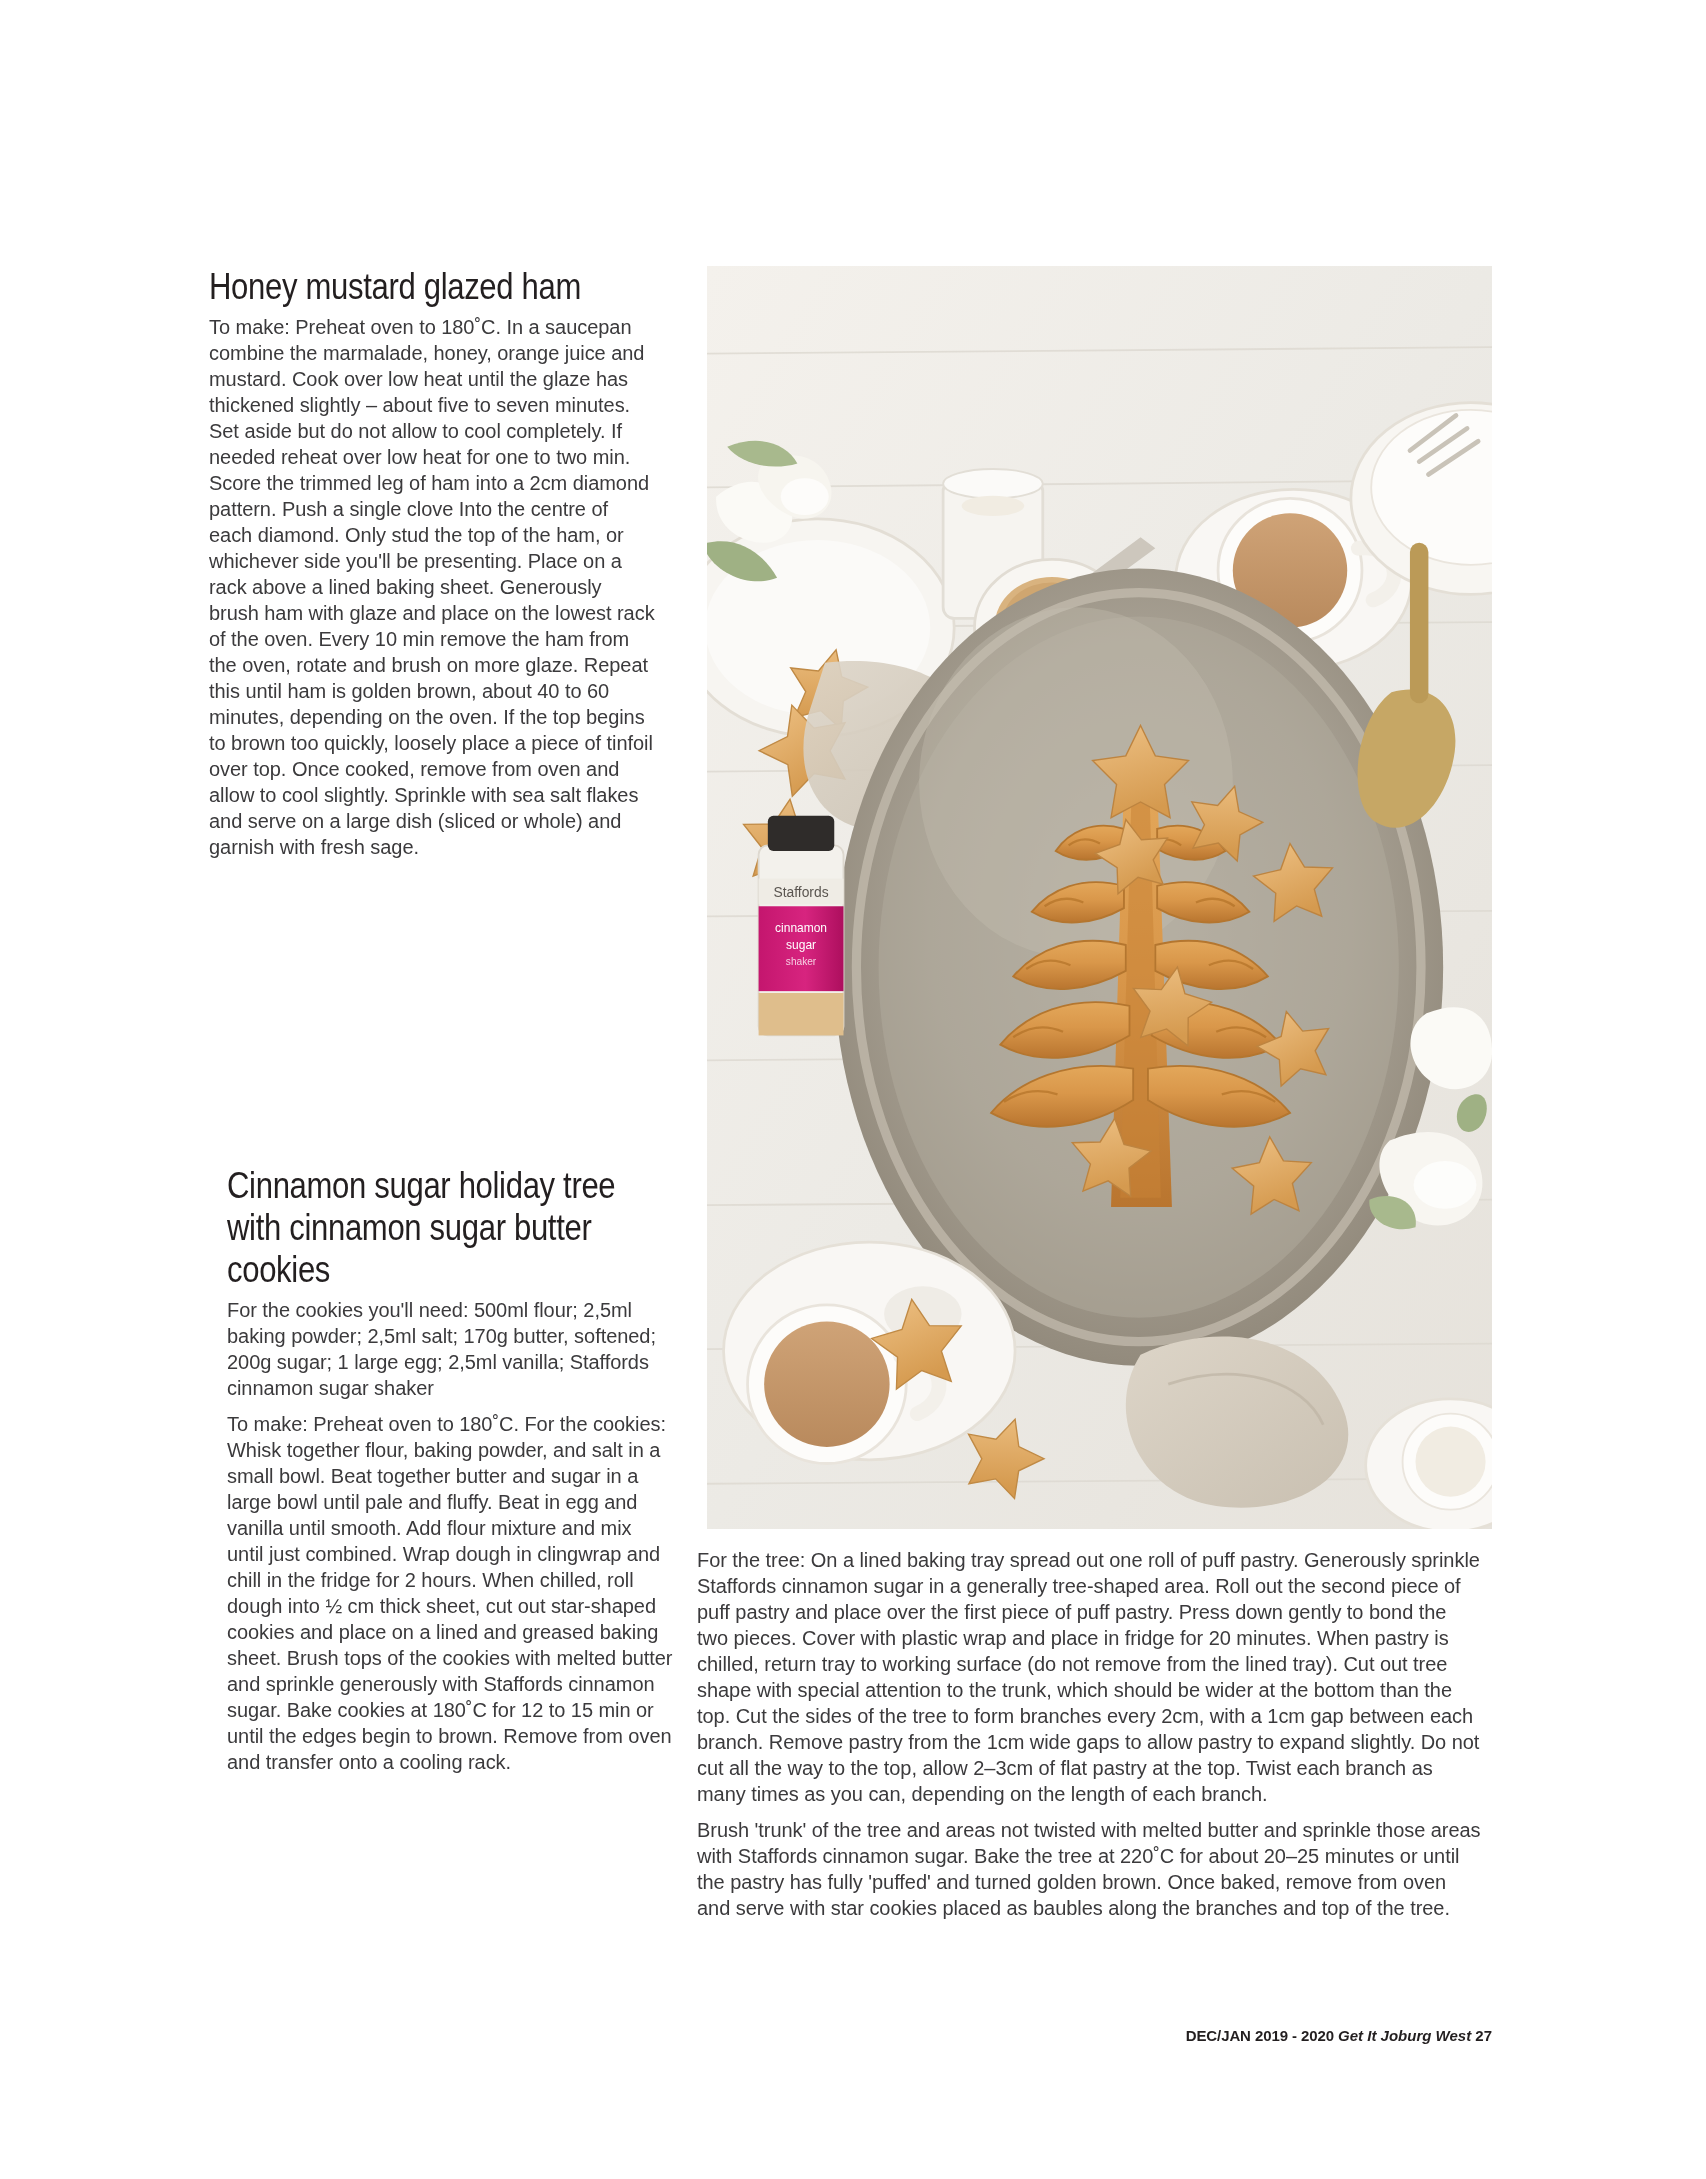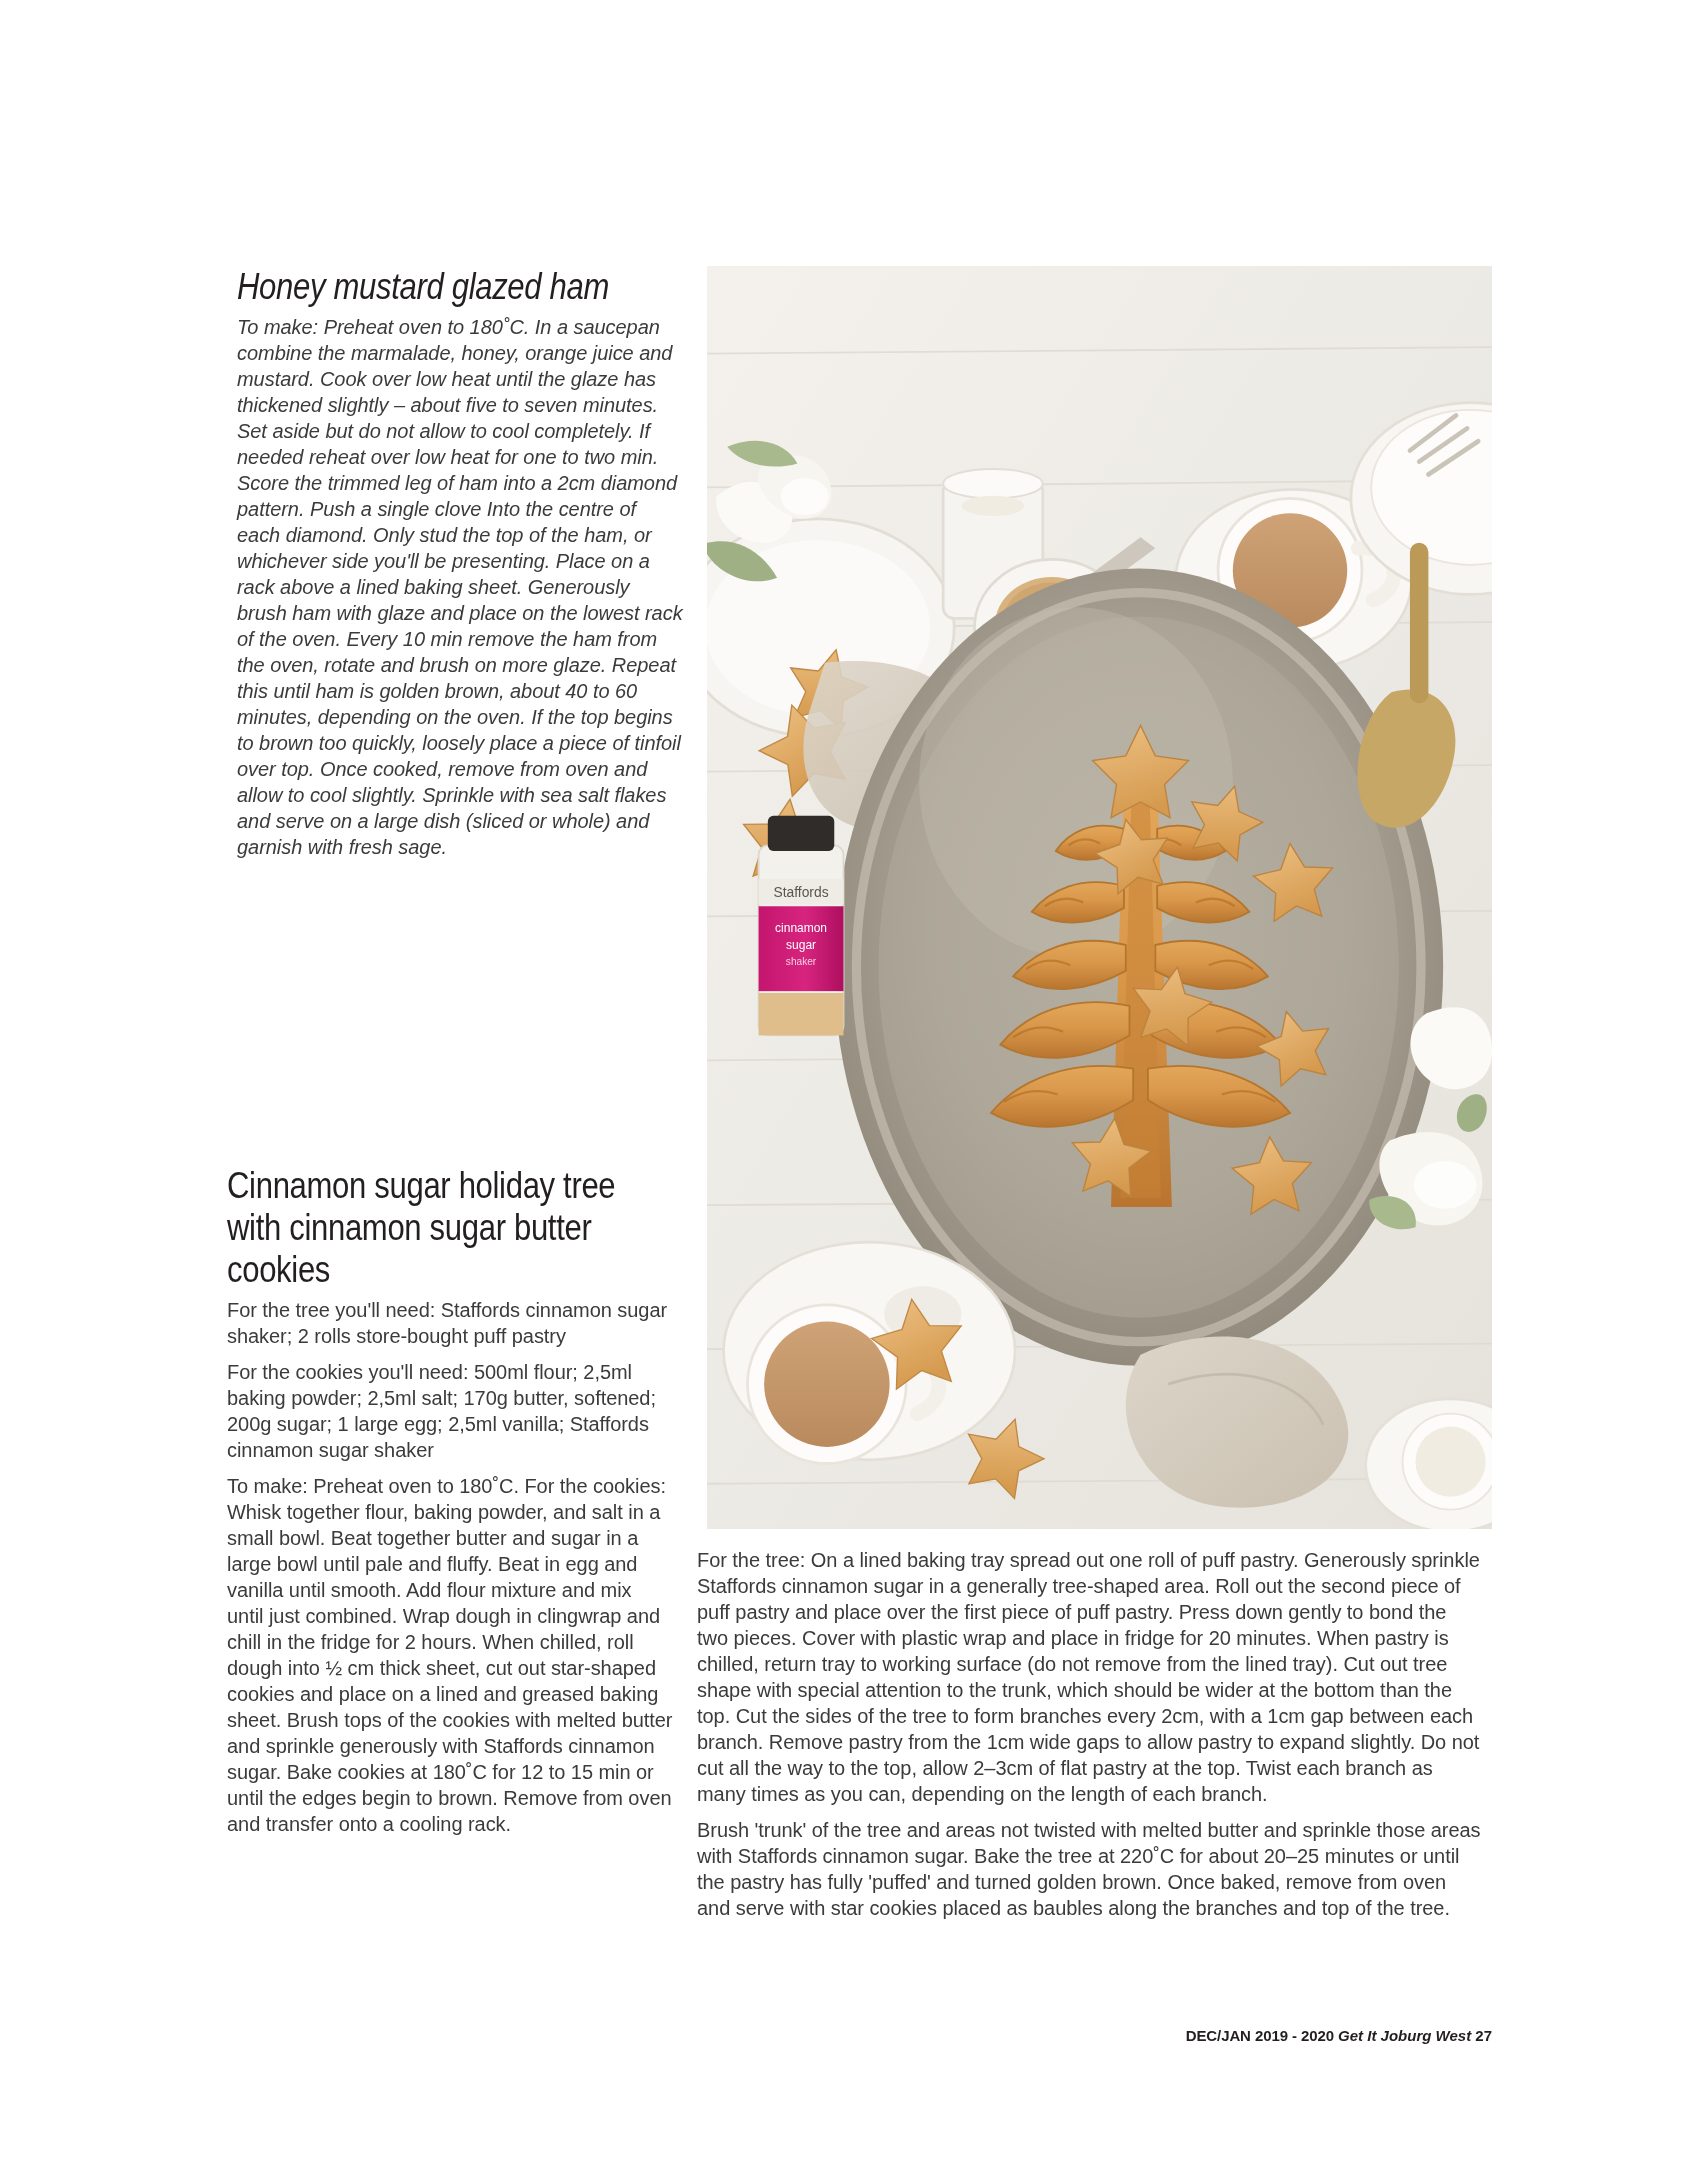--- a/index.html
+++ b/index.html
@@ -39,24 +39,23 @@
     color: #3b3a3c;
     margin: 0 0 10px 0;
     text-align: left;
     letter-spacing: -0.05px;
   }
   .body-par:last-child { margin-bottom: 0; }
 
   
   .col-left {
     position: absolute;
-    left: 237px;
+    left: 209px;
     top: 266px;
     width: 446px;
-    font-style: italic;
   }
   .col-left-lower {
     position: absolute;
     left: 227px;
     top: 1165px;
     width: 446px;
   }
   .col-right-bottom {
     position: absolute;
     left: 697px;
@@ -96,21 +95,20 @@
 
 <div class="page">
 
   <div class="col-left">
     <h1 class="recipe-title">Honey mustard glazed ham</h1>
     <p class="body-par">To make: Preheat oven to 180˚C. In a saucepan combine the marmalade, honey, orange juice and mustard. Cook over low heat until the glaze has thickened slightly – about five to seven minutes. Set aside but do not allow to cool completely. If needed reheat over low heat for one to two min. Score the trimmed leg of ham into a 2cm diamond pattern. Push a single clove Into the centre of each diamond. Only stud the top of the ham, or whichever side you'll be presenting. Place on a rack above a lined baking sheet. Generously brush ham with glaze and place on the lowest rack of the oven. Every 10 min remove the ham from the oven, rotate and brush on more glaze. Repeat this until ham is golden brown, about 40 to 60 minutes, depending on the oven. If the top begins to brown too quickly, loosely place a piece of tinfoil over top. Once cooked, remove from oven and allow to cool slightly. Sprinkle with sea salt flakes and serve on a large dish (sliced or whole) and garnish with fresh sage.</p>
   </div>
 
   <div class="col-left-lower">
     <h1 class="recipe-title">Cinnamon sugar holiday tree with cinnamon sugar butter cookies</h1>
-    <p class="body-par">For the tree you'll need: Staffords cinnamon sugar shaker; 2 rolls store-bought puff pastry</p>
     <p class="body-par">For the cookies you'll need: 500ml flour; 2,5ml baking powder; 2,5ml salt; 170g butter, softened; 200g sugar; 1 large egg; 2,5ml vanilla; Staffords cinnamon sugar shaker</p>
     <p class="body-par">To make: Preheat oven to 180˚C. For the cookies: Whisk together flour, baking powder, and salt in a small bowl. Beat together butter and sugar in a large bowl until pale and fluffy. Beat in egg and vanilla until smooth. Add flour mixture and mix until just combined. Wrap dough in clingwrap and chill in the fridge for 2 hours. When chilled, roll dough into ½ cm thick sheet, cut out star-shaped cookies and place on a lined and greased baking sheet. Brush tops of the cookies with melted butter and sprinkle generously with Staffords cinnamon sugar. Bake cookies at 180˚C for 12 to 15 min or until the edges begin to brown. Remove from oven and transfer onto a cooling rack.</p>
   </div>
 
   <figure class="photo" style="margin:0;">
     <svg viewBox="0 0 851 1369" preserveAspectRatio="xMidYMid slice">
       <defs>
         <linearGradient id="wood" x1="0" y1="0" x2="1" y2="1">
           <stop offset="0%" stop-color="#f4f1ec"></stop>
           <stop offset="50%" stop-color="#eceae5"></stop>

